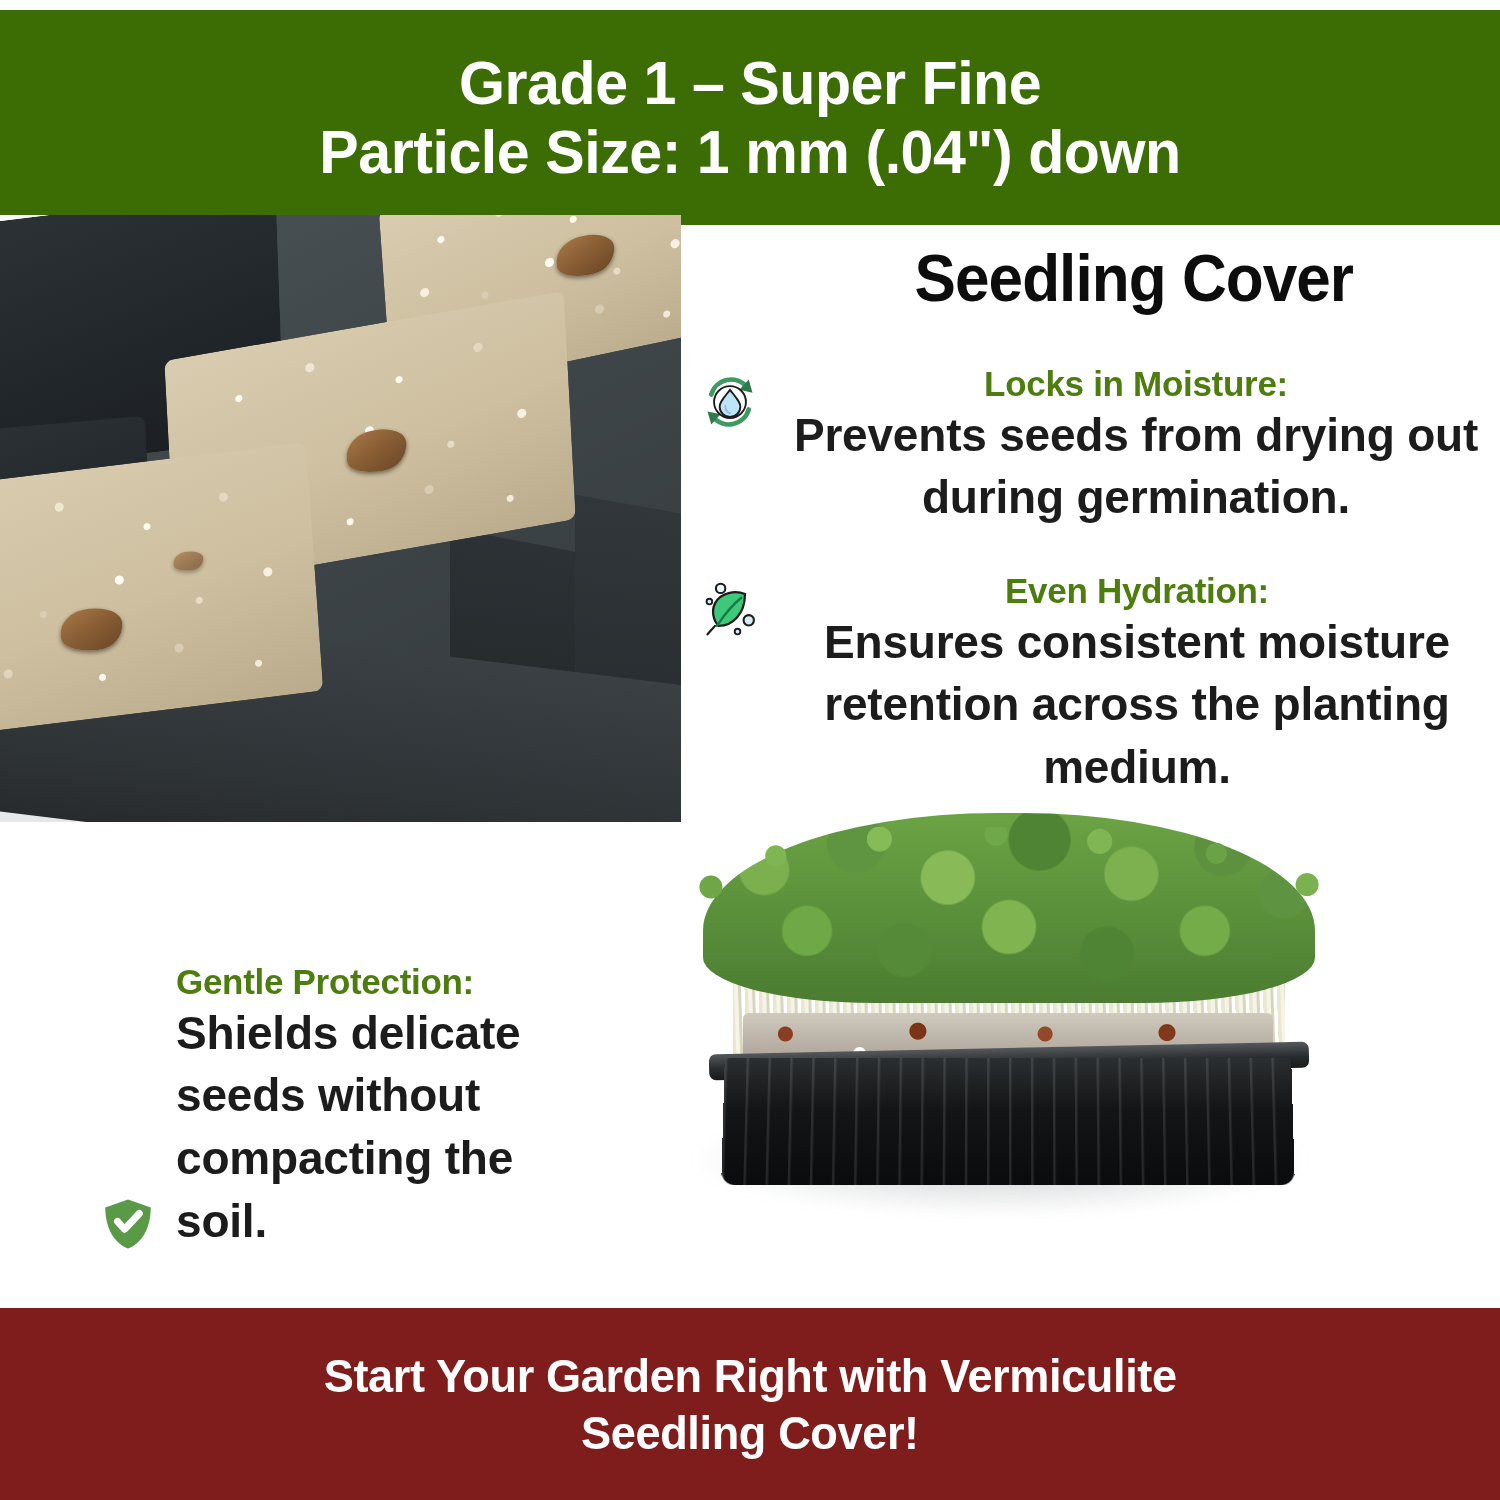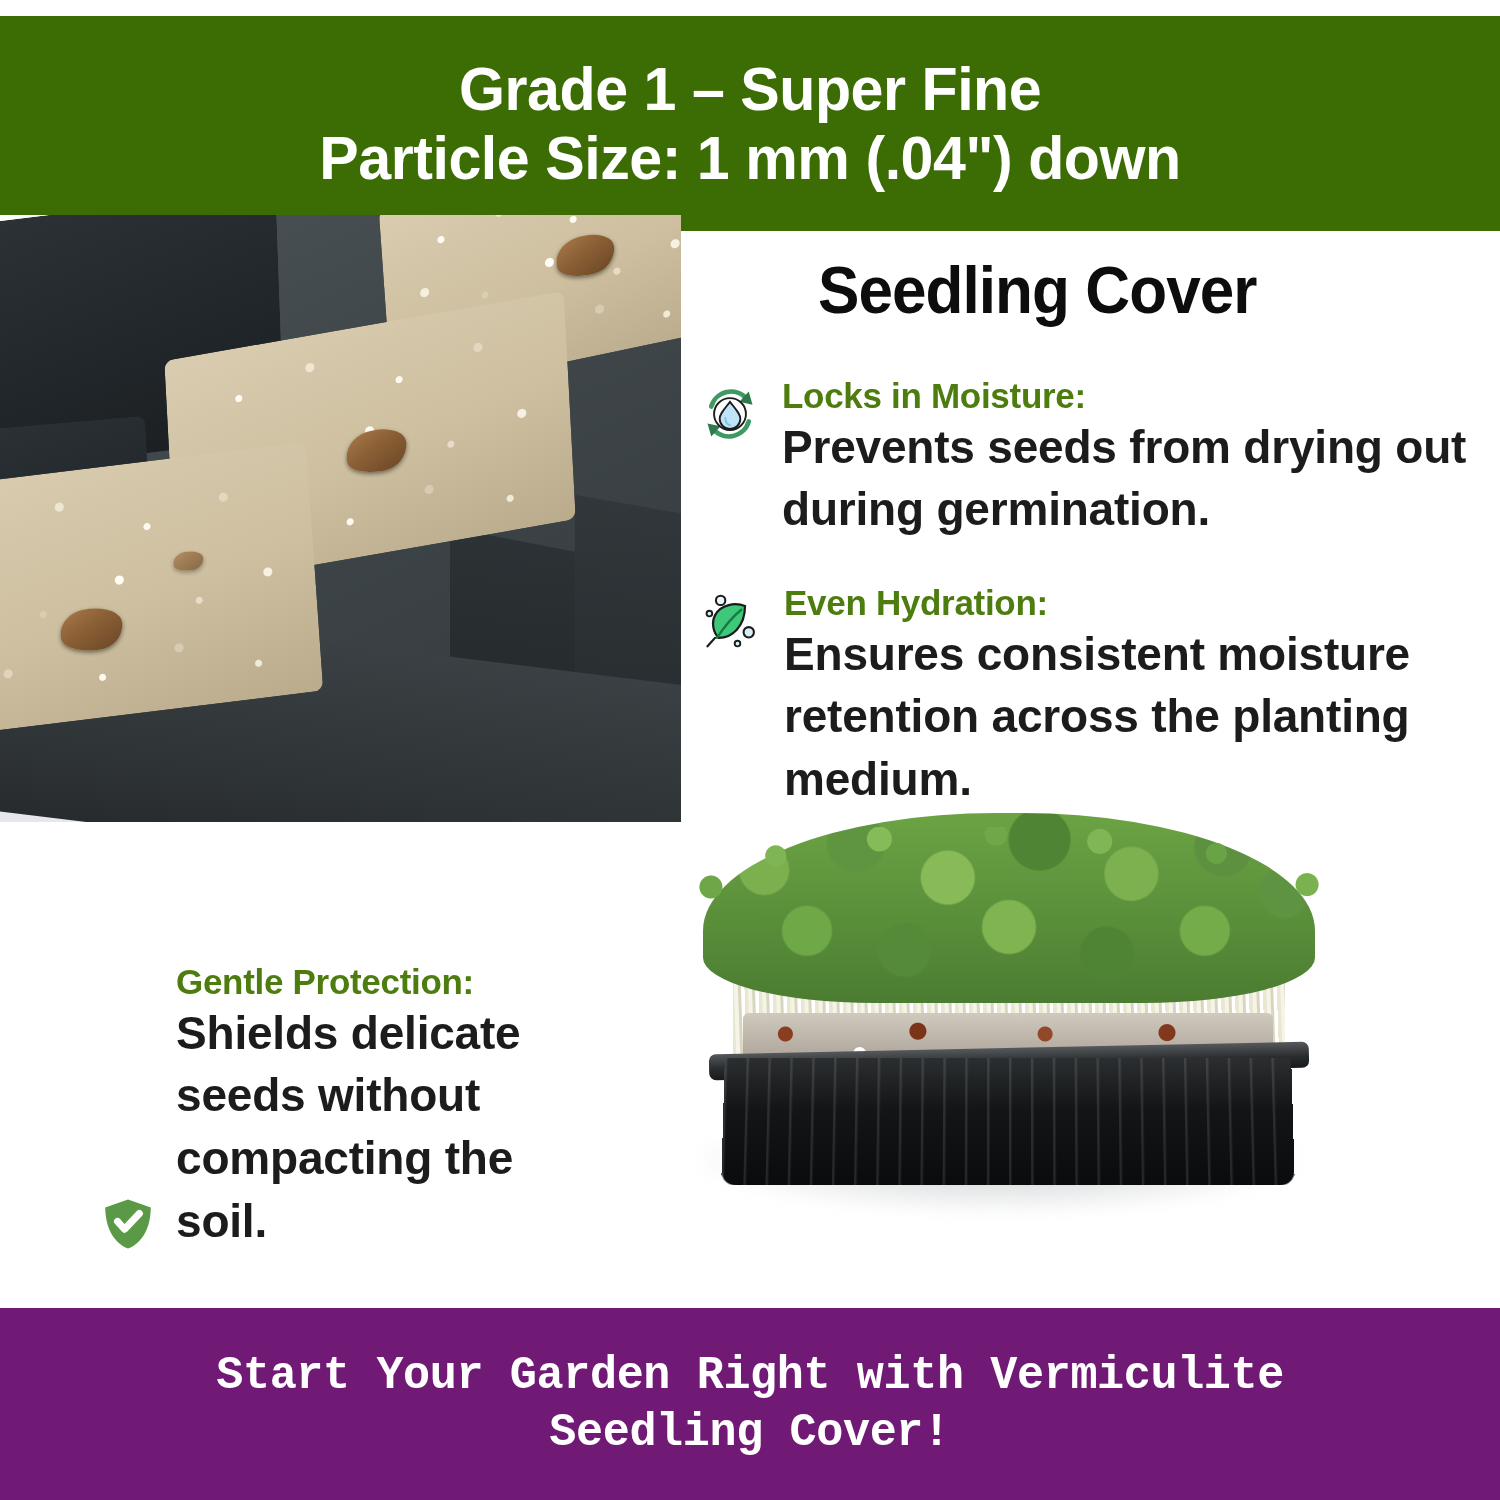--- a/index.html
+++ b/index.html
@@ -6,21 +6,21 @@
   html,body { width:1500px; height:1500px; }
   body {
     font-family:"Liberation Sans", sans-serif;
     background:#ffffff;
     position:relative;
     overflow:hidden;
   }
 
   
   #top-banner{
-    position:absolute; left:0; top:16px; width:1500px; height:215px;
+    position:absolute; left:0; top:10px; width:1500px; height:215px;
     background:#3c6d05;
     display:flex; flex-direction:column;
     align-items:center; justify-content:center;
   }
   #top-banner .bl{
     color:#ffffff; font-weight:bold;
     font-size:61px; line-height:1.13;
     letter-spacing:-0.5px; text-align:center;
     transform:scaleX(0.97);
   }
@@ -91,21 +91,21 @@
   #c-ml{ left:-70px; top:210px; width:220px; height:190px; transform:skewY(-2deg) rotate(-3deg); }
   
   #c-ctr{ left:170px; top:110px; width:400px; height:230px; transform:skewY(-7deg) rotate(-3deg); }
   
   #c-tr{ left:385px; top:-40px; width:330px; height:190px; transform:skewY(-8deg) rotate(-4deg); }
   
   #c-fr{ left:-75px; top:250px; width:390px; height:250px; transform:skewY(-3deg) rotate(-4deg); }
 
   
   #right-col{
-    position:absolute; left:700px; top:252px; width:790px;
+    position:absolute; left:700px; top:240px; width:790px;text-align:center;
   }
   #headline{
     font-size:66px; font-weight:bold; color:#0d0d0d;
     letter-spacing:-1px; transform:scaleX(0.94);
     transform-origin:left center; margin-left:118px;
   }
   .feature{ display:flex; gap:22px; }
   #f1{ margin-top:48px; }
   #f2{ margin-top:42px;gap:24px; }
   .f-icon{ flex:0 0 60px; width:60px; height:60px; margin-top:8px; }
@@ -204,23 +204,23 @@
       radial-gradient(circle at 30% 10%, #86bc57 0 12px, transparent 13px),
       radial-gradient(circle at 48% 6%, #6fa849 0 11px, transparent 12px),
       radial-gradient(circle at 64% 12%, #81b654 0 12px, transparent 13px),
       radial-gradient(circle at 82% 22%, #6aa246 0 10px, transparent 11px),
       radial-gradient(circle at 96% 48%, #7bb14f 0 11px, transparent 12px);
   }
 
   
   #bottom-banner{
     position:absolute; left:0; top:1308px; width:1500px; height:192px;
-    background:#701a75;
+    background:#7f1d1d;
     display:flex; flex-direction:column;
-    align-items:center; justify-content:center;font-family:Liberation Mono, monospace;
+    align-items:center; justify-content:center;
   }
   #bottom-banner .bl{
     color:#ffffff; font-weight:bold;
     font-size:47px; line-height:1.22;
     text-align:center; letter-spacing:-0.4px;
     transform:scaleX(0.96);
   }
 </style>
 </head>
 <body>

